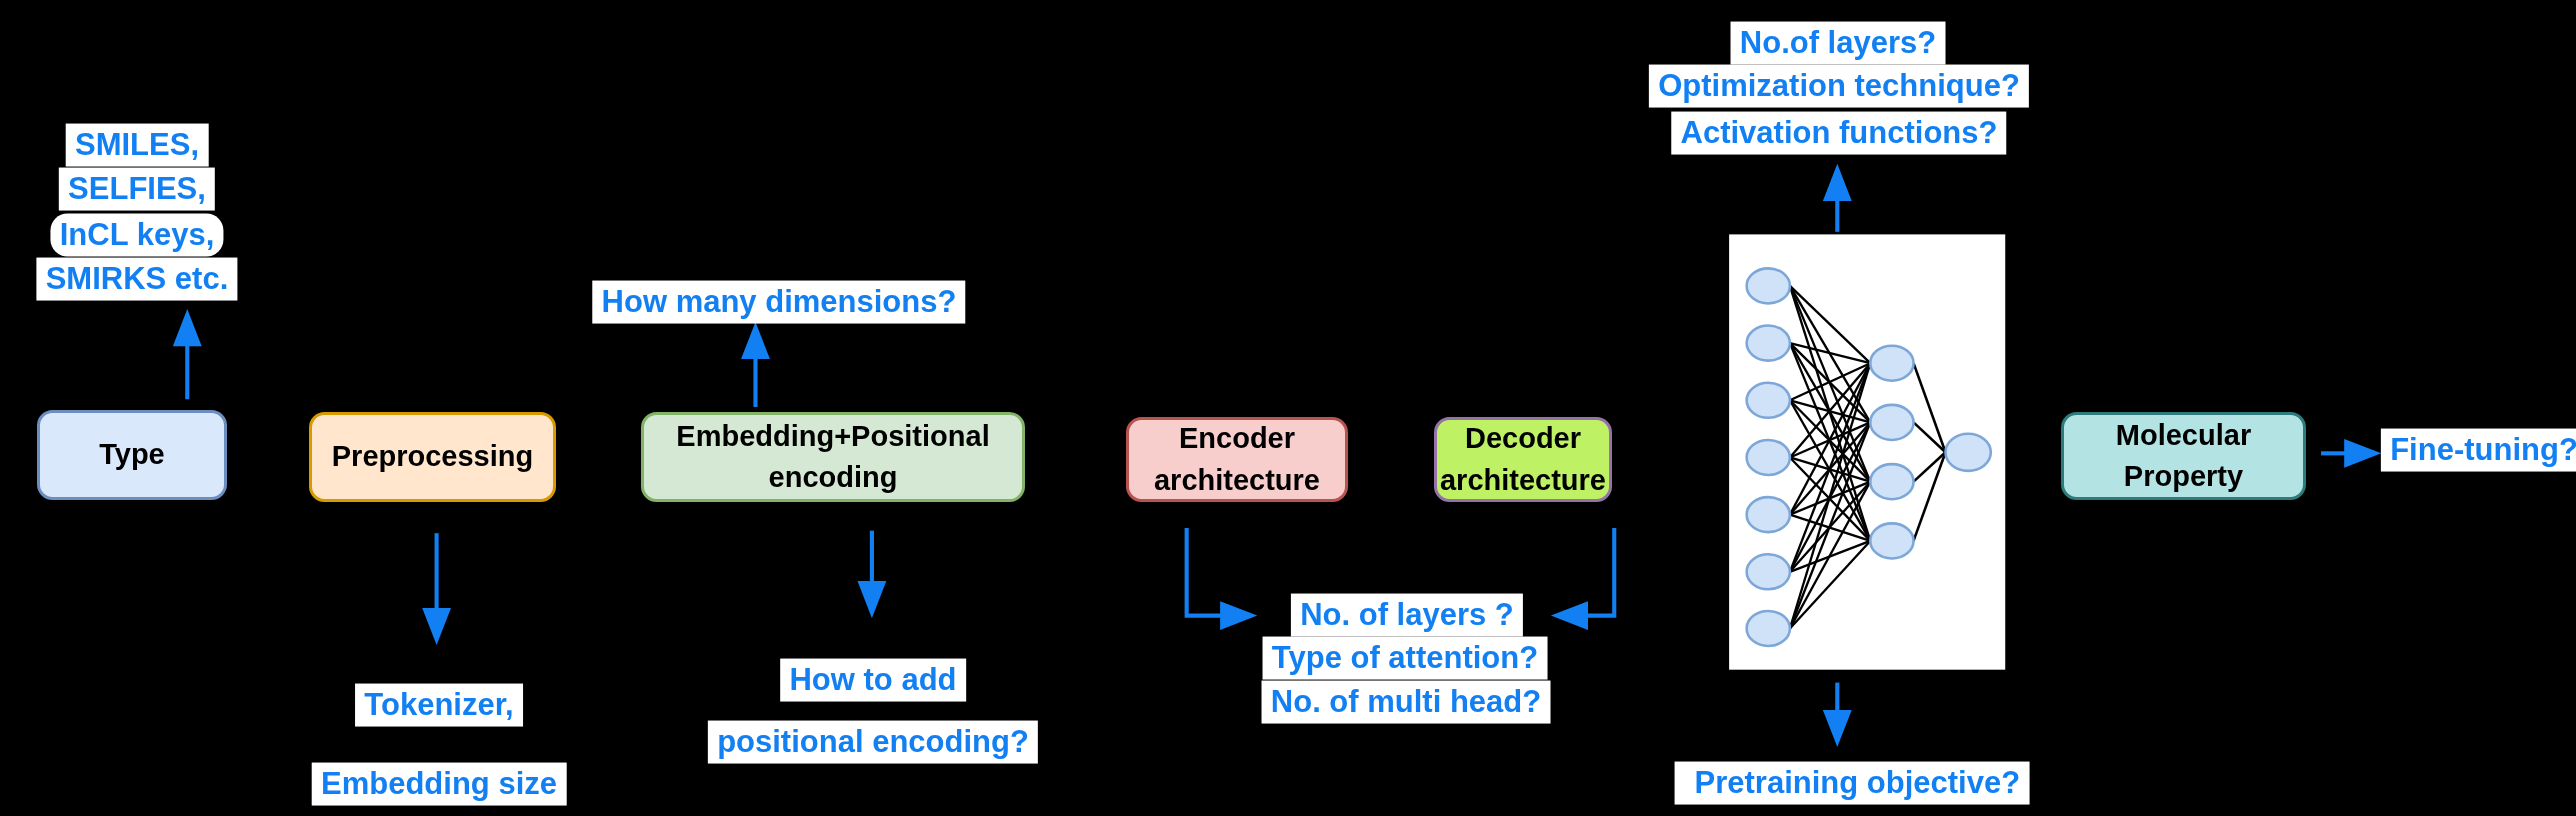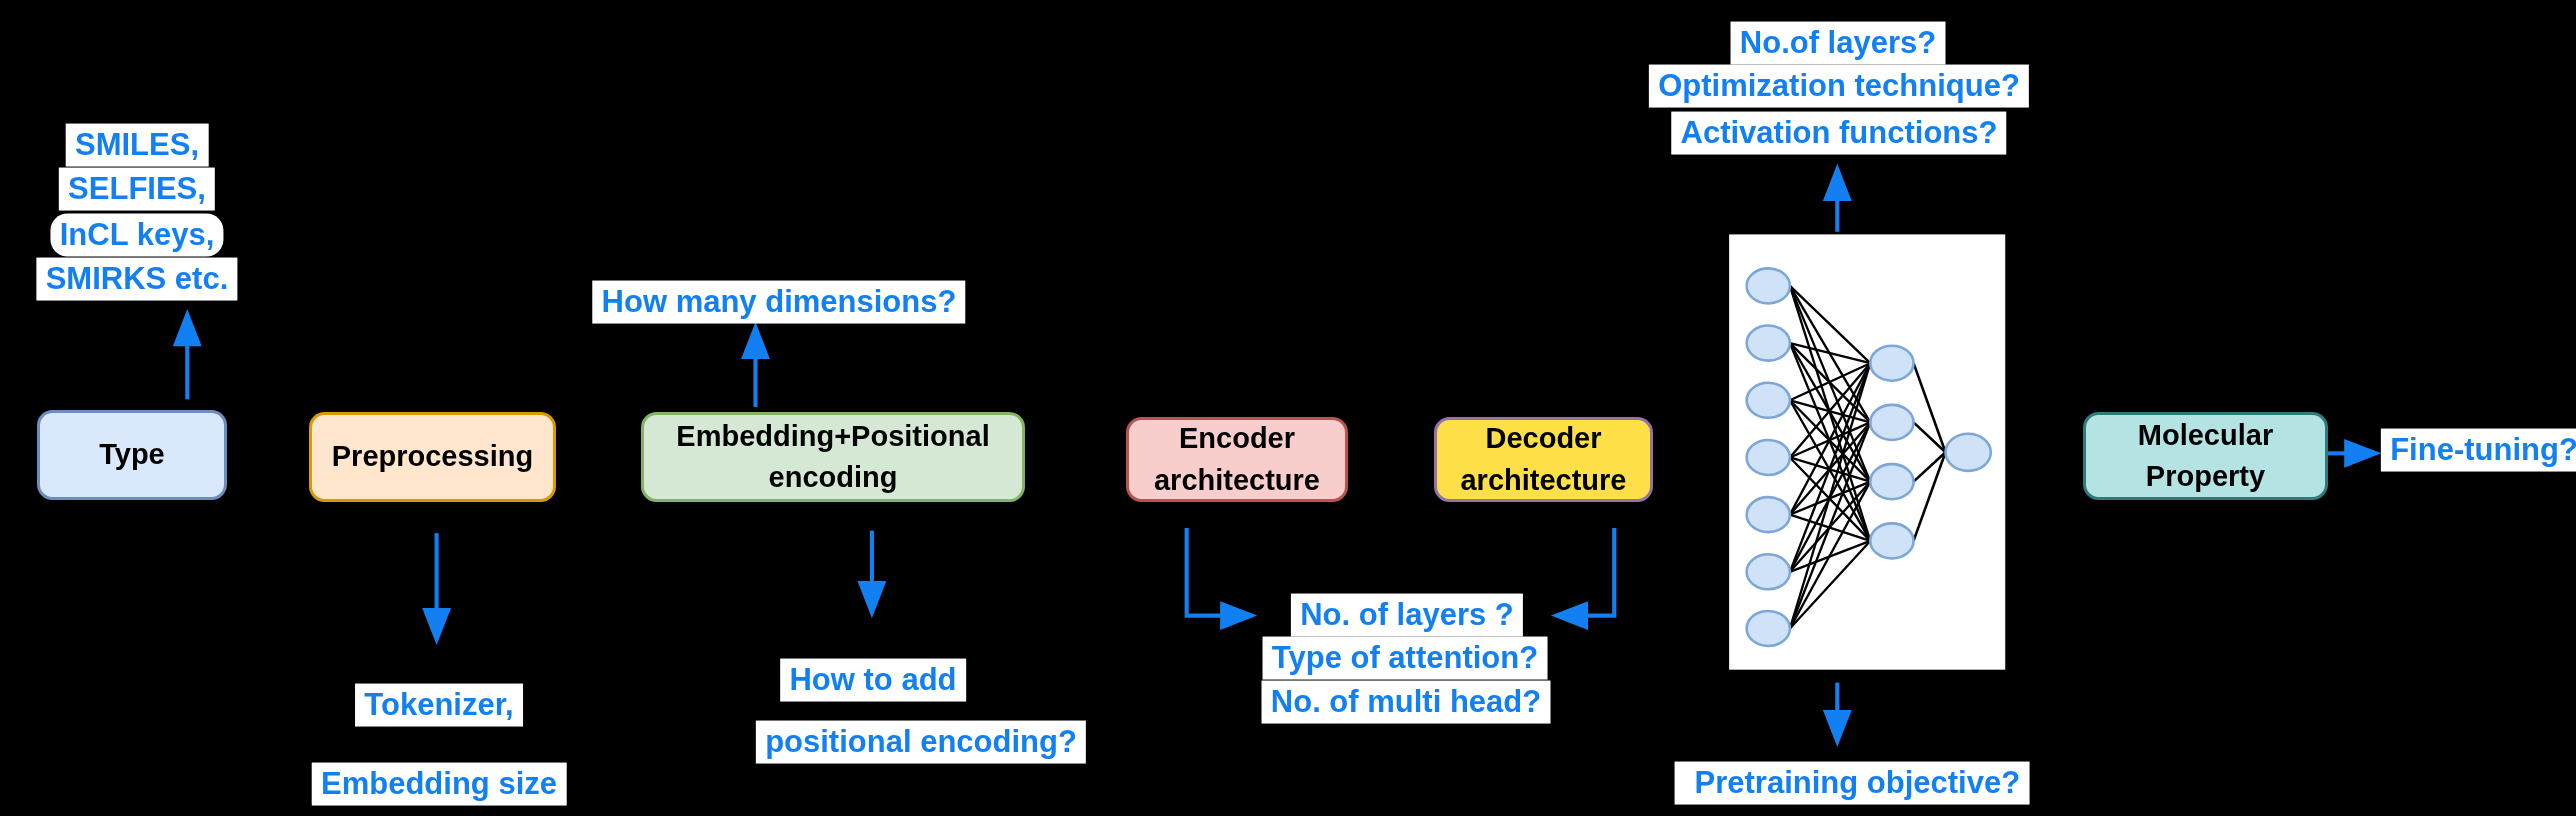--- a/index.html
+++ b/index.html
@@ -140,42 +140,42 @@
   <div class="box" style="left: 641px; top: 412px; width: 384px; height: 90px; background: rgb(213, 232, 212); border-color: rgb(130, 179, 102);">
     <span>Embedding+Positional</span>
     <span>encoding</span>
   </div>
 
   <div class="box" style="left: 1126px; top: 417px; width: 222px; height: 85px; background: rgb(248, 206, 204); border-color: rgb(184, 84, 80);">
     <span>Encoder</span>
     <span>architecture</span>
   </div>
 
-  <div class="box" style="left: 1434px; top: 417px; width: 219px; height: 85px; background: #fde047; border-color: rgb(150, 115, 166);">
+  <div class="box" style="left: 1434px; top: 417px; width: 178px; height: 85px; background: #bef264; border-color: rgb(150, 115, 166);">
     <span>Decoder</span>
     <span>architecture</span>
   </div>
 
-  <div class="box" style="left: 2061px; top: 412px; width: 245px; height: 88px; background: rgb(179, 227, 227); border-color: rgb(45, 123, 123); margin-left: 22px;">
+  <div class="box" style="left: 2061px; top: 412px; width: 245px; height: 88px; background: rgb(179, 227, 227); border-color: rgb(45, 123, 123);">
     <span>Molecular</span>
     <span>Property</span>
   </div>
 
   <div class="lbl" style="left:137px;top:145px;">SMILES,</div>
   <div class="lbl" style="left:137px;top:189px;">SELFIES,</div>
   <div class="lbl" style="left:137px;top:235px;border-radius:17px;">InCL keys,</div>
   <div class="lbl" style="left:137px;top:279px;">SMIRKS etc.</div>
 
   <div class="lbl" style="left:439px;top:705px;">Tokenizer,</div>
   <div class="lbl" style="left:439px;top:784px;">Embedding size</div>
 
   <div class="lbl" style="left:779px;top:302px;">How many dimensions?</div>
 
   <div class="lbl" style="left:873px;top:680px;">How to add</div>
-  <div class="lbl" style="left:873px;top:742px;margin-left:48px;">positional encoding?</div>
+  <div class="lbl" style="left:873px;top:742px;">positional encoding?</div>
 
   <div class="lbl" style="left:1407px;top:615px;">No. of layers ?</div>
   <div class="lbl" style="left:1405px;top:658px;">Type of attention?</div>
   <div class="lbl" style="left:1406px;top:702px;">No. of multi head?</div>
 
   <div class="lbl" style="left:1838px;top:43px;">No.of layers?</div>
   <div class="lbl" style="left:1839px;top:86px;">Optimization technique?</div>
   <div class="lbl" style="left:1839px;top:133px;">Activation functions?</div>
 
   <div class="lbl" style="left:1852px;top:783px;padding-left:20px;">Pretraining objective?</div>

